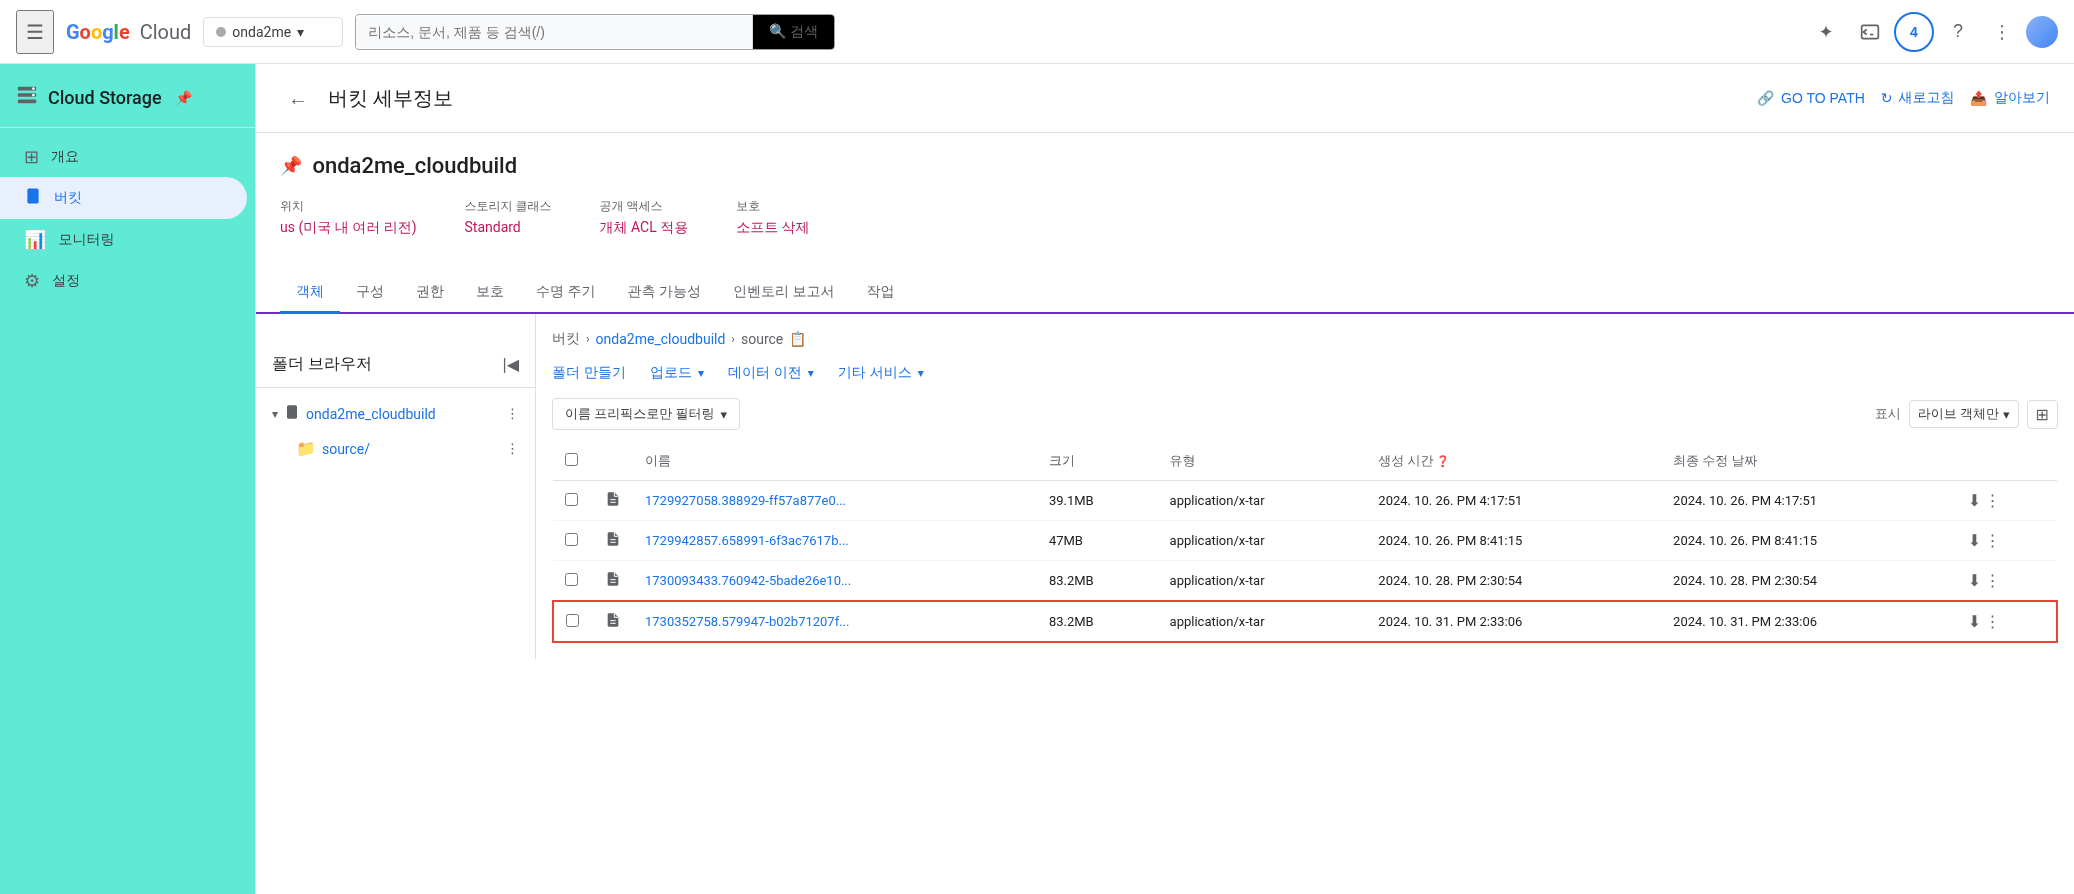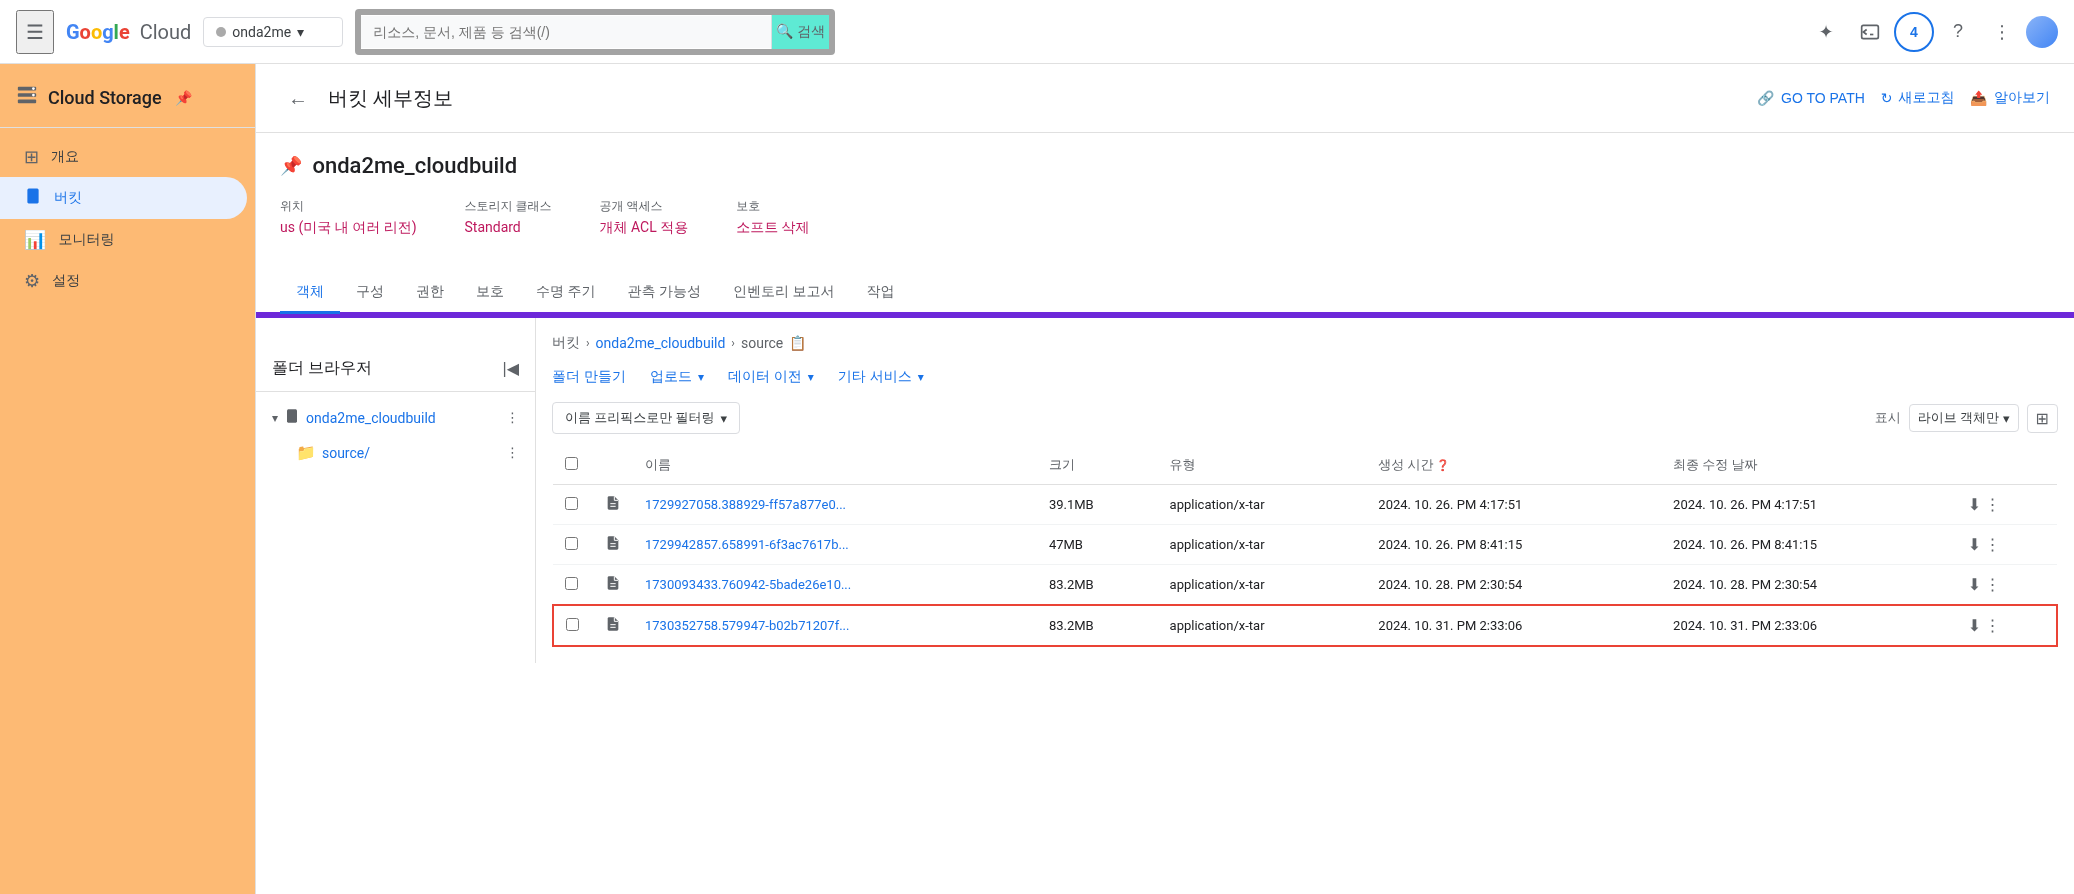--- a/index.html
+++ b/index.html
@@ -13,49 +13,49 @@
     .nav-hamburger { cursor: pointer; padding: 8px; color: #5f6368; font-size: 20px; }
     .google-cloud-logo { display: flex; align-items: flex-start; gap: 6px; text-decoration: none; }
     .project-selector {
       display: flex; align-items: center; gap: 6px; border: 1px solid #dadce0;
       border-radius: 4px; padding: 6px 12px; cursor: pointer; color: #3c4043;
       font-size: 14px; min-width: 140px;
     }
     .project-dot { width: 10px; height: 10px; background: #aaa; border-radius: 50%; }
     .search-bar {
       flex: 1; max-width: 480px; display: flex; align-items: center;
-      border: 6px solid #a3a3a3; border-radius: 4px; overflow: hidden;
+      border: 1px solid #a3a3a3; border-radius: 4px; overflow: hidden;
     }
     .search-input {
       flex: 1; border: none; outline: none; padding: 8px 12px;
       font-size: 14px; color: #3c4043; background: #f8f9fa;
     }
     .search-btn {
-      padding: 8px 4px; background: #5eead4; border: none;
+      padding: 8px 16px; background: #000000; border: none;
       border-left: 1px solid #dadce0; cursor: pointer; color: #5f6368;
       font-size: 14px;
     }
     .nav-spacer { flex: 1; }
     .nav-icons { display: flex; align-items: center; gap: 4px; }
     .nav-icon-btn {
       width: 40px; height: 40px; border-radius: 50%; border: none;
       background: transparent; cursor: pointer; color: #5f6368;
       display: flex; align-items: center; justify-content: center; font-size: 18px;
     }
     .nav-icon-btn.notification {
       border: 2px solid #1a73e8; color: #1a73e8; font-weight: bold; font-size: 14px;
     }
     .avatar { width: 32px; height: 32px; border-radius: 50%; background: #8ab4f8; cursor: pointer; overflow: hidden; }
 
     
     .app-layout { display: flex; height: calc(100vh - 64px); }
 
     
     .sidebar {
-      width: 256px; min-width: 256px; background: #fdba74;
+      width: 256px; min-width: 256px; background: #5eead4;
       border-right: 1px solid #e0e0e0; padding-top: 8px;
     }
     .sidebar-header {
       display: flex; align-items: center; gap: 10px; padding: 12px 16px 16px;
       border-bottom: 1px solid #e0e0e0;
     }
     .sidebar-title { font-size: 18px; font-weight: 500; color: #202124; }
     .sidebar-nav { padding: 8px 0; }
     .sidebar-item {
       display: flex; align-items: center; gap: 12px; padding: 10px 24px;
@@ -89,21 +89,21 @@
     
     .bucket-info { padding: 20px 24px; }
     .bucket-name-row { display: flex; align-items: center; gap: 10px; margin-bottom: 20px; }
     .bucket-name { font-size: 22px; font-weight: 500; color: #202124; }
     .bucket-meta { display: flex; gap: 48px; margin-bottom: 0; }
     .meta-group { display: flex; flex-direction: column; gap: 4px; }
     .meta-label { font-size: 12px; color: #5f6368; }
     .meta-value { font-size: 14px; color: #be185d; }
 
     
-    .tabs { display: flex; border-bottom: 6px solid #6d28d9; padding: 0 24px; margin-top: 16px; }
+    .tabs { display: flex; border-bottom: 2px solid #6d28d9; padding: 0 24px; margin-top: 16px; }
     .tab {
       padding: 10px 16px; cursor: pointer; font-size: 14px; color: #5f6368;
       border-bottom: 3px solid transparent; margin-bottom: -2px; white-space: nowrap;
     }
     .tab.active { color: #1a73e8; border-bottom-color: #1a73e8; font-weight: 500; }
 
     
     .content-area { display: flex; gap: 0; }
 
     

